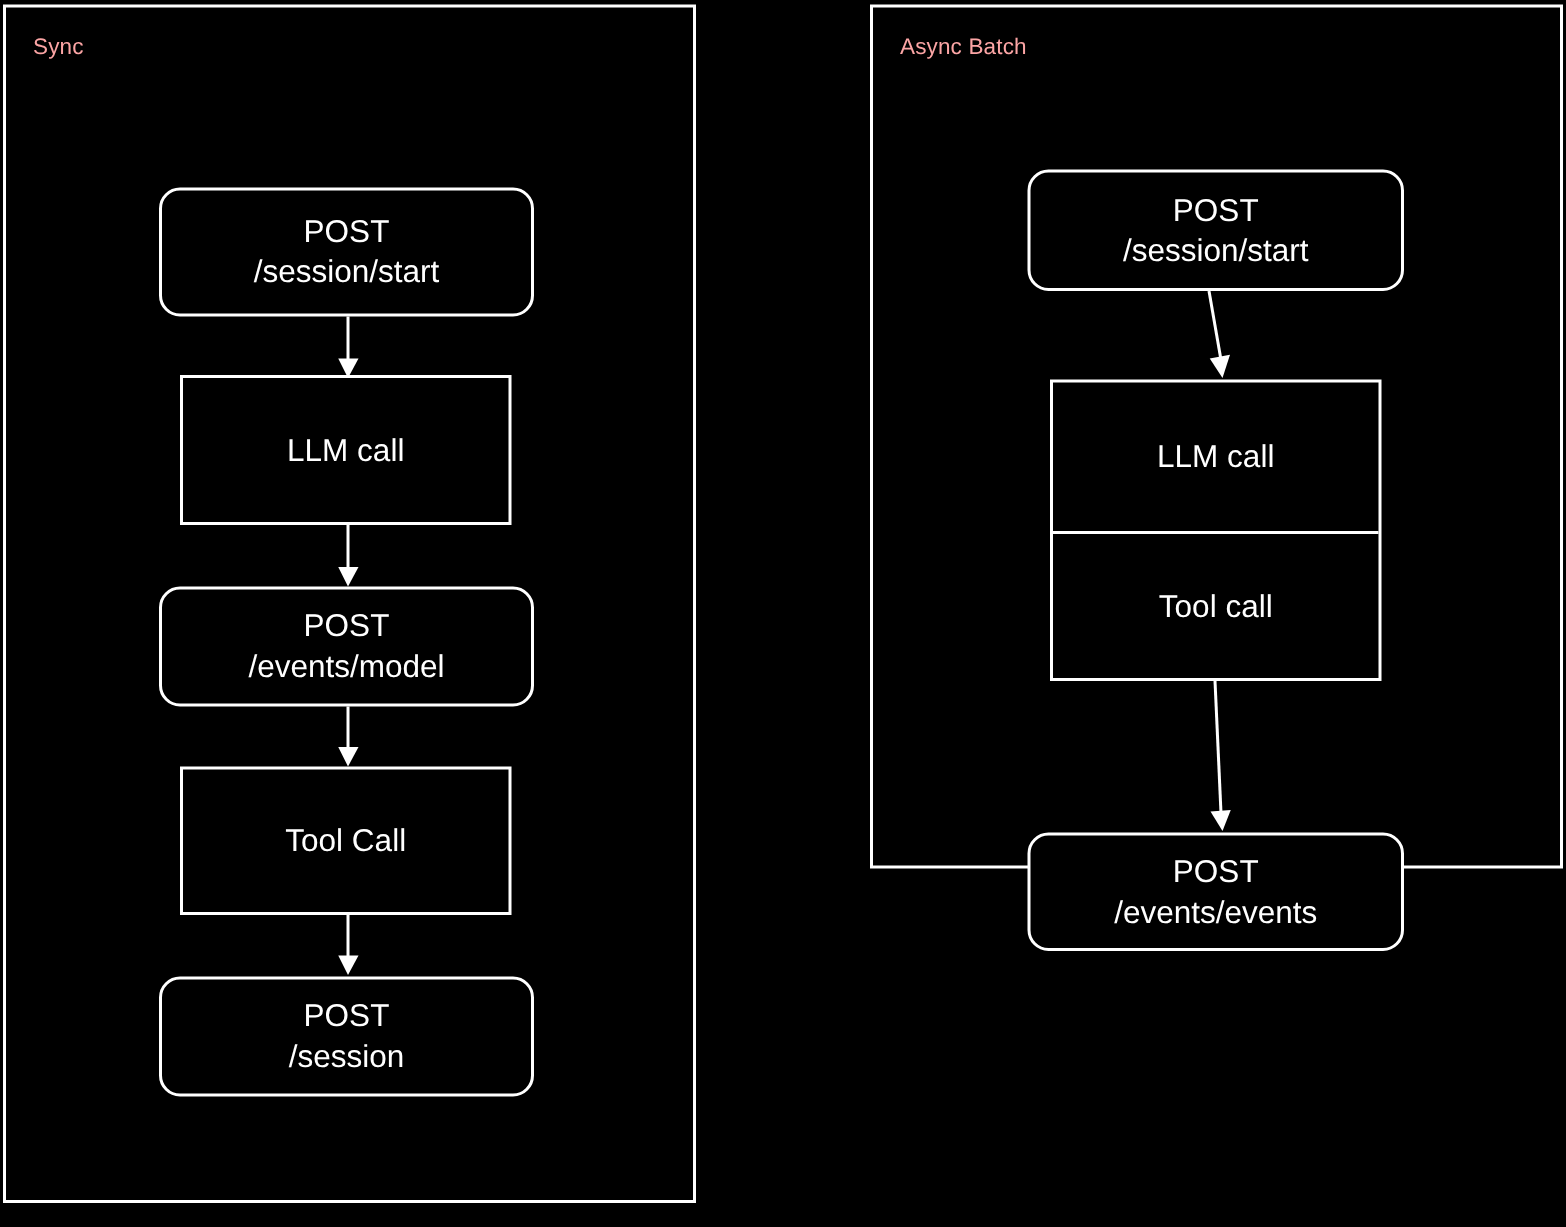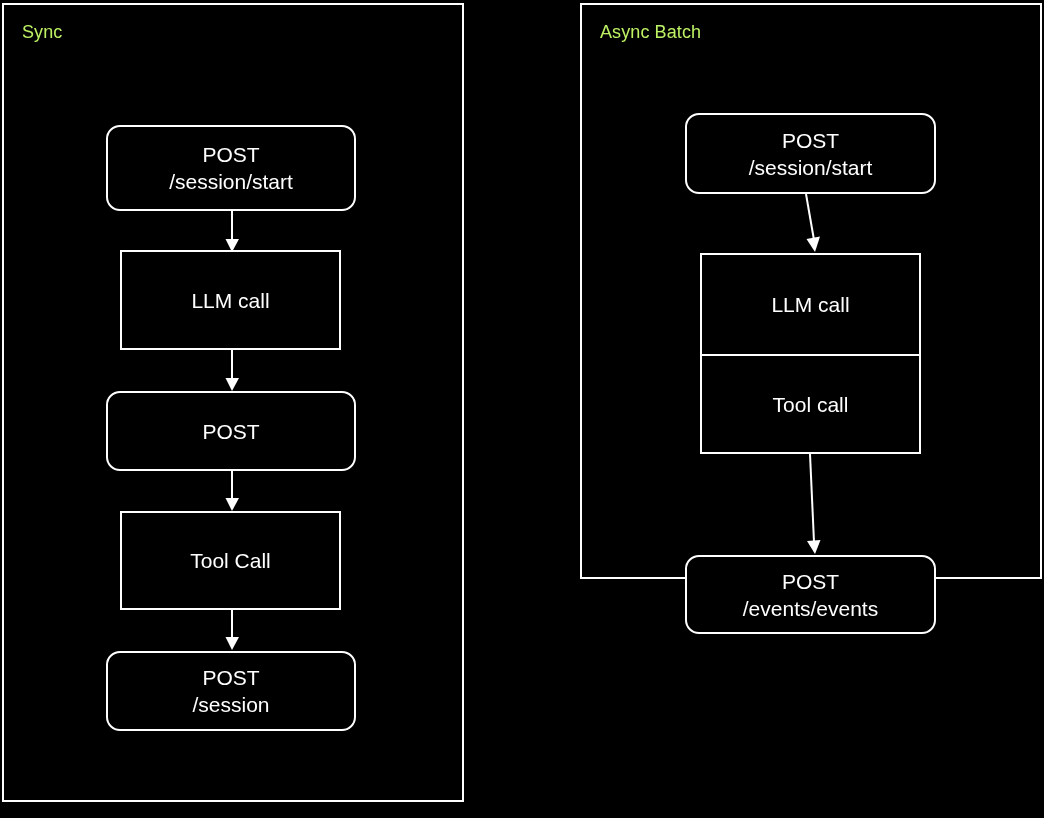--- a/index.html
+++ b/index.html
@@ -28,22 +28,22 @@
     border: 2px solid #ffffff;
     background: #000000;
   }
   #panel-sync   { left: 2px;   top: 3px; width: 462px; height: 799px; }
   #panel-async  { left: 580px; top: 3px; width: 462px; height: 576px; }
 
   .panel-title {
     position: absolute;
     left: 18px;
     top: 16px;
-    color: #bef264;
-    font-size: 18px;
+    color: #fca5a5;
+    font-size: 15px;
     line-height: 22px;
     white-space: nowrap;
     letter-spacing: 0.1px;
   }
 
   
   .node {
     position: absolute;
     box-sizing: border-box;
     border: 2px solid #ffffff;
@@ -114,20 +114,21 @@
     <div>LLM call</div>
   </div>
 
   <svg class="connector" style="left:231px; top:350px; width:2px; height:42px;" viewBox="0 0 2 42">
     <line x1="1" y1="0" x2="1" y2="31"></line>
     <polygon points="1,41 -5.5,28 8,28"></polygon>
   </svg>
 
   <div class="node rounded" style="left:106px; top:391px; width:250px; height:80px;">
     <div>POST</div>
+    <div>/events/model</div>
   </div>
 
   <svg class="connector" style="left:231px; top:471px; width:2px; height:41px;" viewBox="0 0 2 41">
     <line x1="1" y1="0" x2="1" y2="30"></line>
     <polygon points="1,40 -5.5,27 8,27"></polygon>
   </svg>
 
   <div class="node sharp" style="left:120px; top:511px; width:221px; height:99px;">
     <div>Tool Call</div>
   </div>

